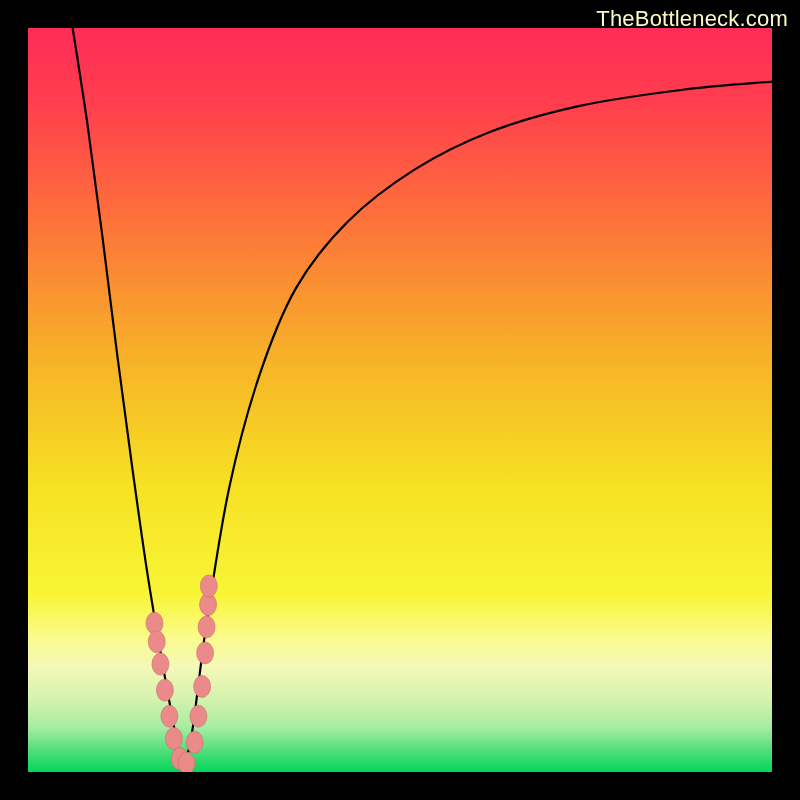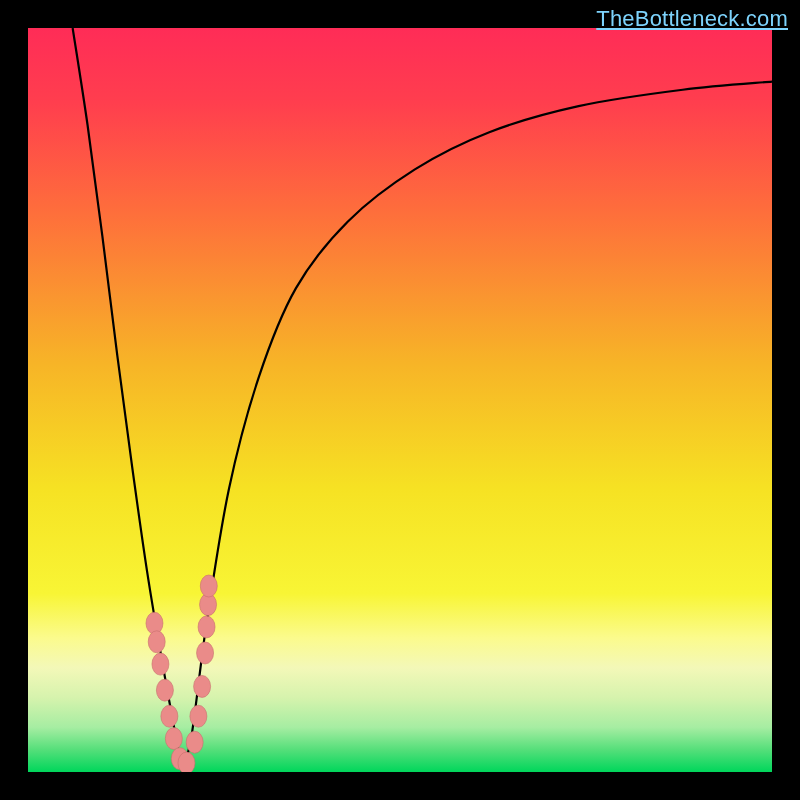--- a/index.html
+++ b/index.html
@@ -28,23 +28,22 @@
   .gradient-bg {
     position: absolute;
     left: 0; top: 0; right: 0; bottom: 0;
   }
   .watermark {
     position: absolute;
     top: 6px;
     right: 12px;
     font-size: 22px;
     font-weight: 500;
-    color: #7dd3fc;
+    color: #fef9c3;
     letter-spacing: 0.2px;
-    text-decoration: underline;
   }
   svg.curve {
     position: absolute;
     left: 0; top: 0;
     width: 744px;
     height: 744px;
     overflow: visible;
   }
   .curve-path {
     fill: none;

